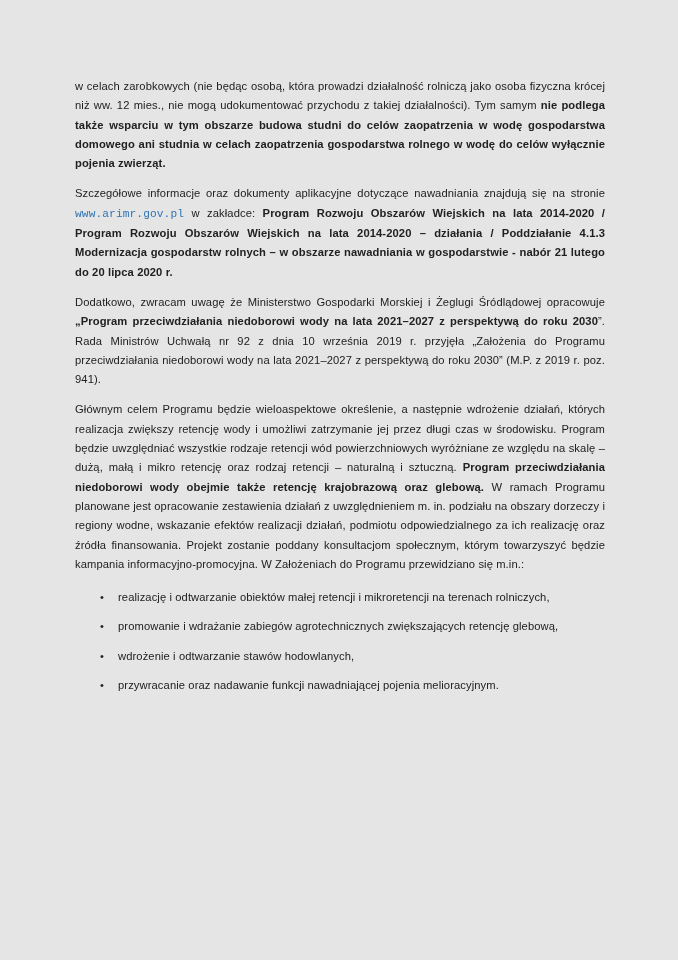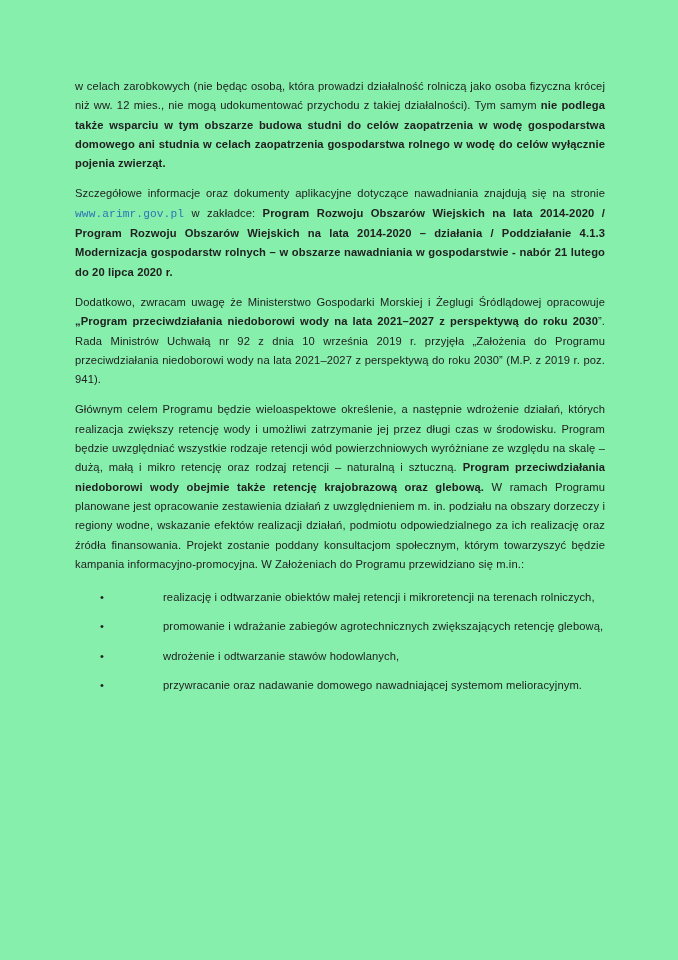--- a/index.html
+++ b/index.html
@@ -4,21 +4,21 @@
 <style>
   html, body {
     margin: 0;
     padding: 0;
     background: #ffffff;
   }
   .page {
     position: relative;
     width: 678px;
     height: 960px;
-    background: #86efac;
+    background: #e5e5e5;
     overflow: hidden;
     font-family: "Liberation Sans", "DejaVu Sans", sans-serif;
     color: #212121;
   }
   .content {
     position: absolute;
     top: 77px;
     left: 75px;
     width: 530px;
   }
@@ -49,21 +49,20 @@
     color: #212121;
     letter-spacing: 0.1px;
   }
   .bullet-glyph {
     width: 18px;
     flex: 0 0 18px;
     font-size: 11.2px;
   }
   .bullet-text {
     flex: 1 1 auto;
-    margin-left: 45px;
   }
 </style>
 </head>
 <body>
 
 <div class="page">
   <div class="content">
 
     <p class="para"><span>w celach zarobkowych (nie będąc osobą, która prowadzi działalność rolniczą jako osoba fizyczna krócej niż ww. 12 mies., nie mogą udokumentować przychodu z takiej działalności). Tym samym </span><span class="bold">nie podlega także wsparciu w tym obszarze budowa studni do celów zaopatrzenia w wodę gospodarstwa domowego ani studnia w celach zaopatrzenia gospodarstwa rolnego w wodę do celów wyłącznie pojenia zwierząt.</span></p>
 
@@ -81,18 +80,18 @@
       <div class="bullet-item">
         <span class="bullet-glyph">•</span>
         <span class="bullet-text">promowanie i wdrażanie zabiegów agrotechnicznych zwiększających retencję glebową,</span>
       </div>
       <div class="bullet-item">
         <span class="bullet-glyph">•</span>
         <span class="bullet-text">wdrożenie i odtwarzanie stawów hodowlanych,</span>
       </div>
       <div class="bullet-item">
         <span class="bullet-glyph">•</span>
-        <span class="bullet-text">przywracanie oraz nadawanie domowego nawadniającej systemom melioracyjnym.</span>
+        <span class="bullet-text">przywracanie oraz nadawanie funkcji nawadniającej pojenia melioracyjnym.</span>
       </div>
     </div>
 
   </div>
 </div>
 
 </body></html>

